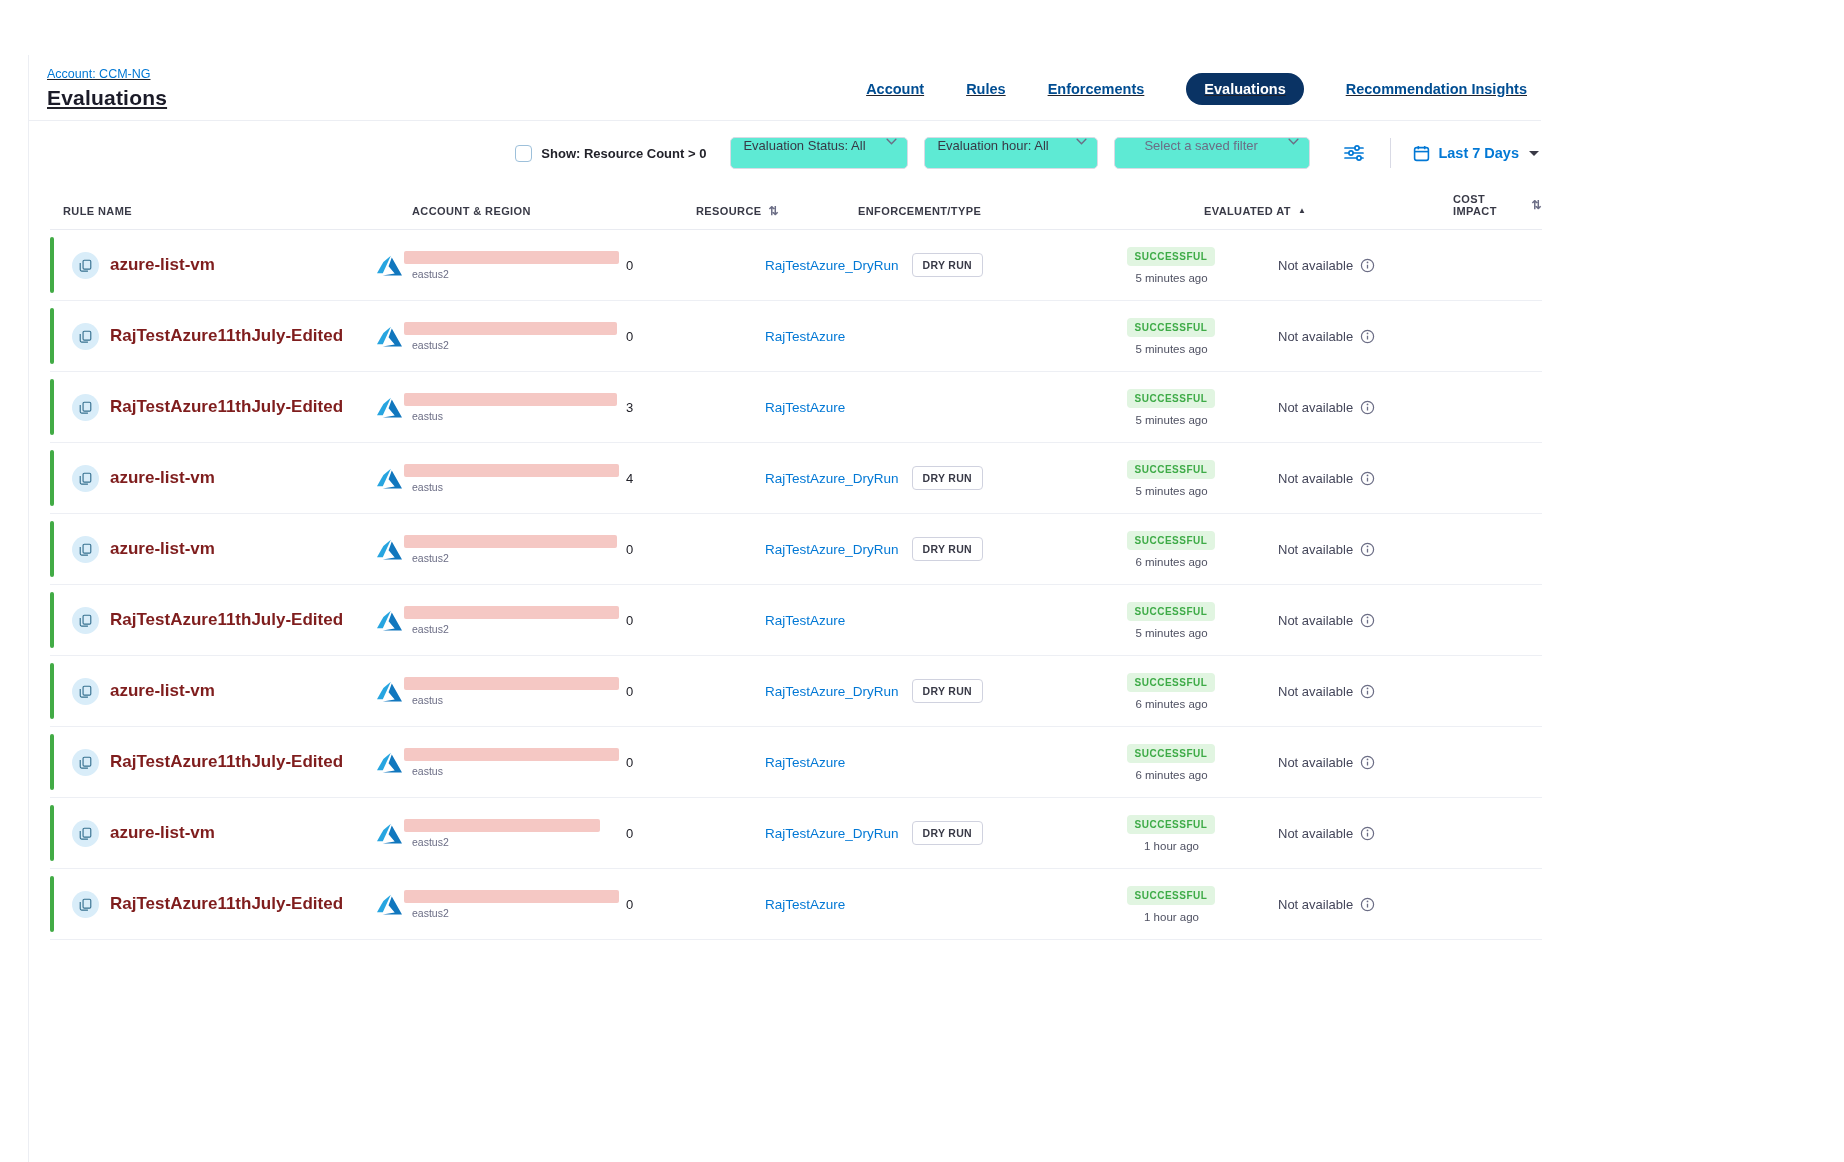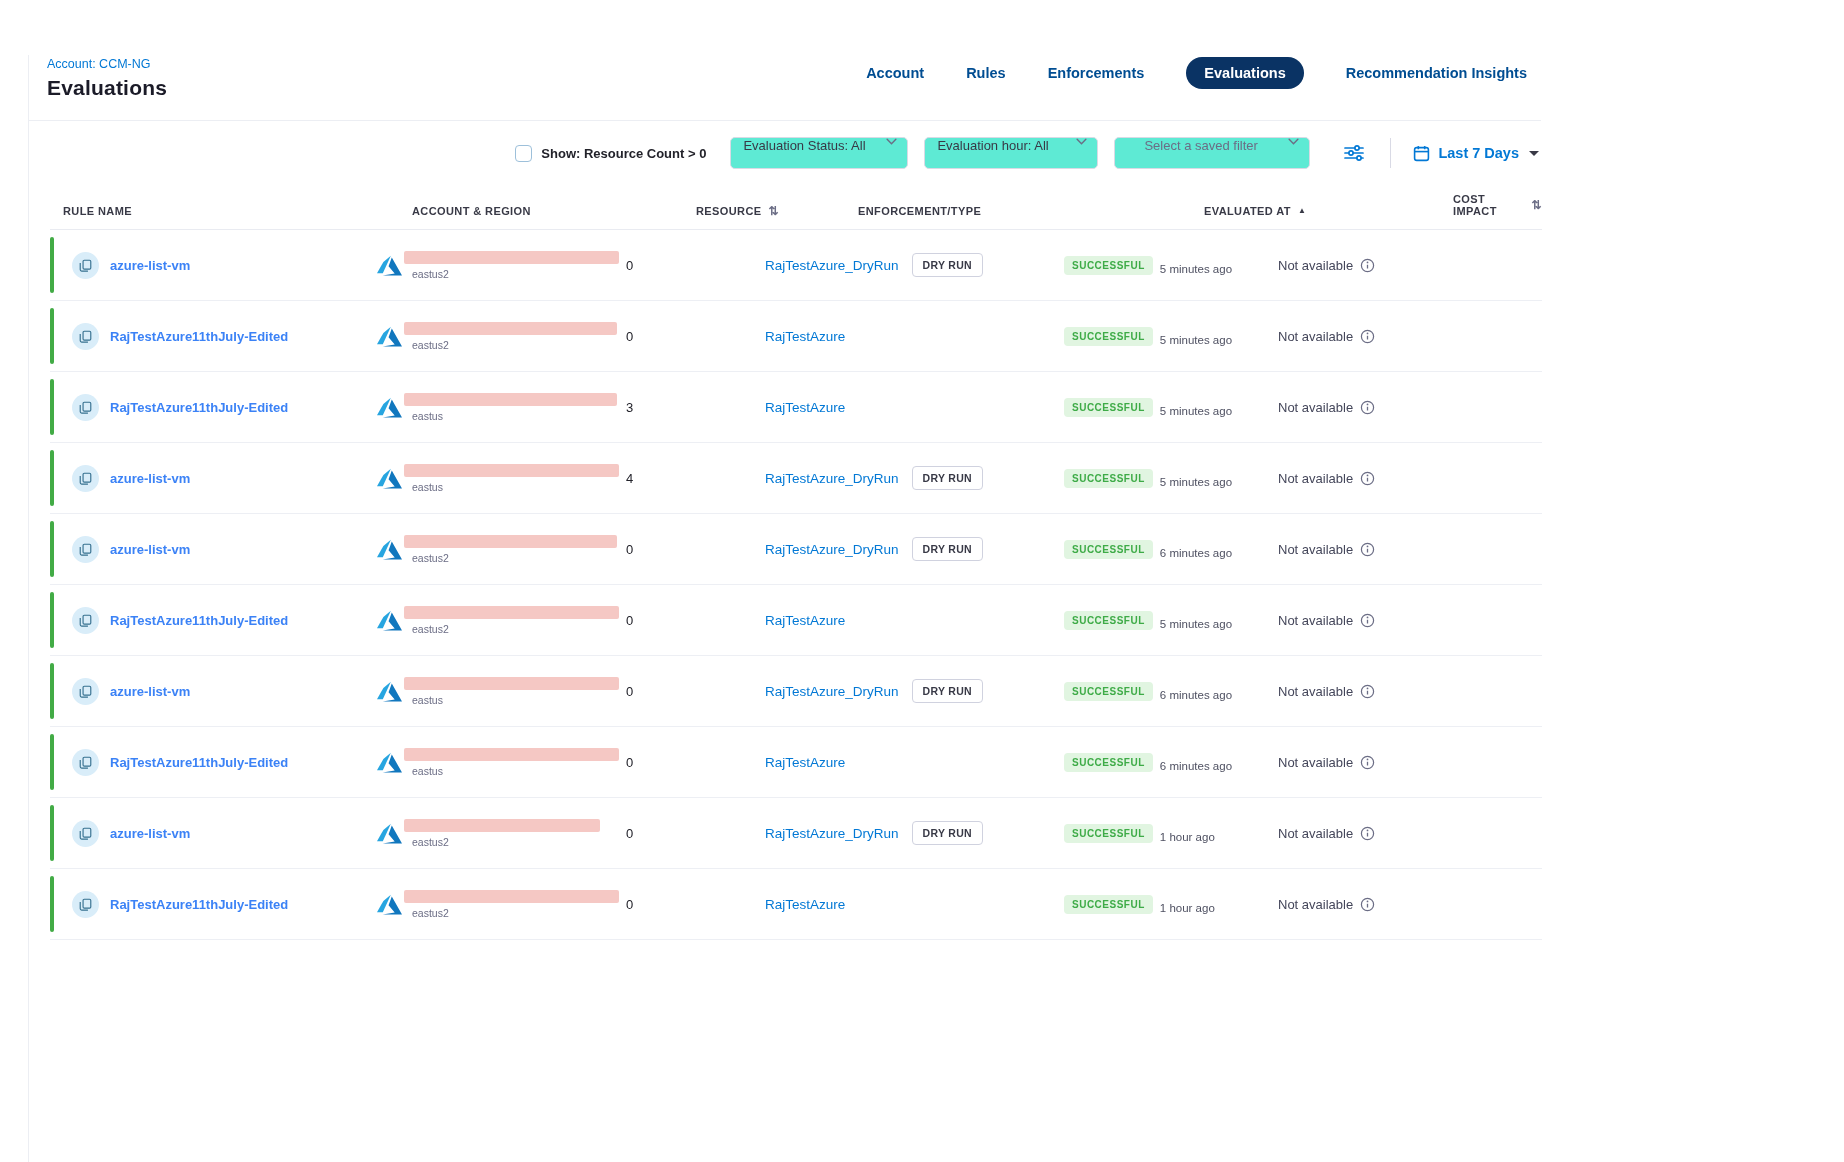--- a/index.html
+++ b/index.html
@@ -2,21 +2,21 @@
 <html><head>
 <meta charset="utf-8">
 <style>
   * { box-sizing: border-box; margin: 0; padding: 0; }
   html, body { width: 1844px; height: 1162px; background: #ffffff; }
   body { font-family: "Liberation Sans", sans-serif; color: #22222a; overflow: hidden; }
   .page { position: relative; width: 1844px; height: 1162px; background: #fff; }
   .frame { position: absolute; left: 28px; top: 55px; width: 1513px; bottom: 0; border-left: 1px solid #eceef3; }
 
   
-  .topbar { height: 66px; border-bottom: 1px solid #eceef3; display: flex; justify-content: space-between; align-items: flex-start; padding: 2px 14px 0 18px; }
+  .topbar { height: 66px; border-bottom: 1px solid #eceef3; display: flex; justify-content: space-between; align-items: center; padding: 2px 14px 0 18px; text-decoration: underline; }
   .account-link { font-size: 12.5px; color: #0278d5; text-decoration: none; display: block; margin-bottom: 5px; cursor: pointer; }
   .page-title { font-size: 21px; font-weight: 700; color: #1b1b28; letter-spacing: 0.2px; }
   .tabs { display: flex; align-items: center; gap: 42px; }
   .tab { font-size: 14.5px; font-weight: 600; color: #004d92; text-decoration: none; cursor: pointer; white-space: nowrap; }
   .tab.active { background: #0a3364; color: #ffffff; padding: 8px 18px; border-radius: 17px; }
 
   
   .filterbar { display: flex; justify-content: flex-end; align-items: center; gap: 16px; margin-top: 16px; height: 32px; padding-right: 0; }
   .checkbox-group { display: flex; align-items: center; gap: 9px; margin-right: 8px; cursor: pointer; }
   .checkbox { width: 17px; height: 17px; border: 1.5px solid #9dc0da; border-radius: 4px; background: #fff; display: inline-block; }
@@ -35,31 +35,31 @@
   .thead { height: 45px; align-items: end; padding-bottom: 12px; border-bottom: 1px solid #e9ebf1; gap: 35px; }
   .th { font-size: 11px; font-weight: 700; letter-spacing: 0.4px; color: #383946; display: flex; align-items: center; gap: 7px; cursor: pointer; }
   .th-rule { padding-left: 13px; }
   .sort { font-size: 12px; color: #6b6d85; line-height: 1; }
   .sort.asc { font-size: 8px; color: #383946; }
 
   .trow { height: 71px; border-bottom: 1px solid #edeff4; align-items: center; position: relative; }
   .accent { position: absolute; left: 0; top: 7px; bottom: 7px; width: 4px; border-radius: 2px; background: #42ab45; }
   .td-rule { display: flex; align-items: center; gap: 11px; padding-left: 22px; }
   .rule-icon { width: 27px; height: 27px; border-radius: 50%; background: #d9edf9; display: flex; align-items: center; justify-content: center; flex: 0 0 auto; }
-  .rule-name { font-size: 13px; font-weight: 600; color: #3b82f6; }
+  .rule-name { font-size: 17px; font-weight: 600; color: #7f1d1d; }
   .td-account { display: flex; align-items: center; gap: 2px; }
   .azure-icon { display: flex; flex: 0 0 auto; }
   .account-wrap { display: flex; flex-direction: column; gap: 4px; }
   .redact { height: 13px; background: #f5c8c4; border-radius: 2px; }
   .region { font-size: 10.5px; color: #6b6d85; margin-left: 8px; }
   .td-resource { font-size: 13px; color: #22222a; }
   .td-enforcement { display: flex; align-items: center; gap: 13px; margin-left: 12px; }
   .link { color: #0278d5; font-size: 13.5px; font-weight: 500; text-decoration: none; cursor: pointer; }
   .dryrun { border: 1px solid #d0d2df; border-radius: 4px; padding: 5px 10px; font-size: 10.5px; font-weight: 700; letter-spacing: 0.3px; color: #383946; background: #fff; white-space: nowrap; }
-  .td-evaluated { display: flex; flex-direction: row; gap: 6px; align-items: flex-end; }
+  .td-evaluated { display: flex; flex-direction: column; gap: 6px; align-items: center; }
   .success { background: #e1f5e1; color: #3eab47; font-size: 10px; font-weight: 700; letter-spacing: 0.5px; padding: 4px 8px; border-radius: 4px; }
   .time { font-size: 11.5px; color: #4f5162; padding-left: 1px; }
   .td-cost { display: flex; align-items: center; gap: 7px; font-size: 13px; color: #44465a; }
   .info { display: flex; align-items: center; cursor: pointer; }
 </style>
 </head>
 <body>
 
 <div class="page">
   <div class="frame">

